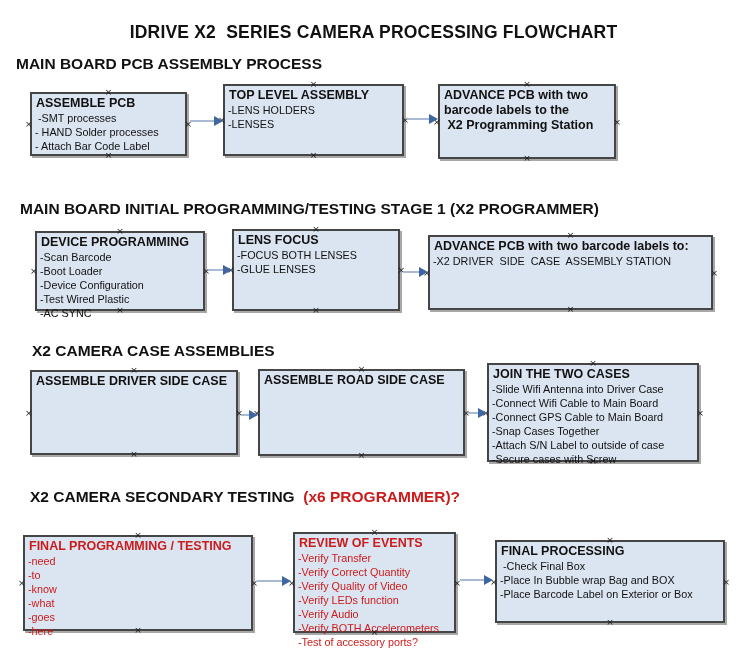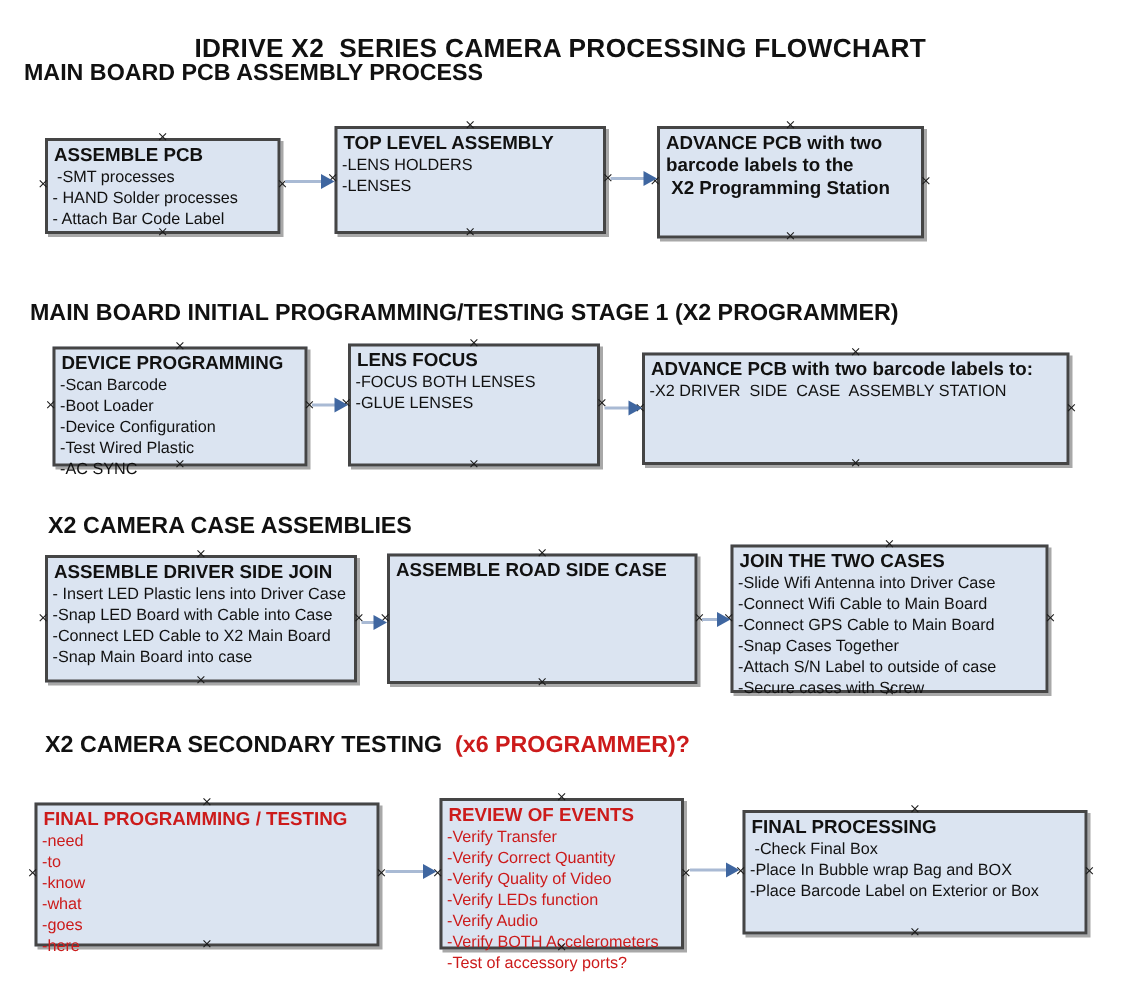--- a/index.html
+++ b/index.html
@@ -33,21 +33,21 @@
     border-left:9px solid var(--arrow-head);
     border-top:5px solid transparent;border-bottom:5px solid transparent;}
 </style>
 </head>
 <body>
 
 <div class="canvas">
 
   <div class="page-title">IDRIVE X2&nbsp; SERIES CAMERA PROCESSING FLOWCHART</div>
 
-  <div class="sec-heading" style="left:16px;top:40px;"><span>MAIN BOARD PCB ASSEMBLY PROCESS</span><span class="red-part"></span></div>
+  <div class="sec-heading" style="left:16px;top:55px;"><span>MAIN BOARD PCB ASSEMBLY PROCESS</span><span class="red-part"></span></div>
 
   <div class="box" style="left:30px;top:92px;width:157px;height:64px;">
     <div class="box-title">ASSEMBLE PCB</div>
     <div class="box-items">&nbsp;-SMT processes
 - HAND Solder processes
 - Attach Bar Code Label</div>
   <span class="cp cp-t">×</span>
       <span class="cp cp-b">×</span>
       <span class="cp cp-l">×</span>
       <span class="cp cp-r">×</span>
@@ -104,25 +104,21 @@
       <span class="cp cp-b">×</span>
       <span class="cp cp-l">×</span>
       <span class="cp cp-r">×</span>
     </div>
   <div class="arrow" style="left:208px;top:269px;width:22px;"></div>
   <div class="arrow" style="left:403px;top:271px;width:23px;"></div>
 
   <div class="sec-heading" style="left:32px;top:342px;"><span>X2 CAMERA CASE ASSEMBLIES</span><span class="red-part"></span></div>
 
   <div class="box" style="left:30px;top:370px;width:208px;height:85px;">
-    <div class="box-title">ASSEMBLE DRIVER SIDE JOIN</div>
-    <div class="box-items">- Insert LED Plastic lens into Driver Case
--Snap LED Board with Cable into Case
--Connect LED Cable to X2 Main Board
--Snap Main Board into case</div>
+    <div class="box-title">ASSEMBLE DRIVER SIDE CASE</div>
   <span class="cp cp-t">×</span>
       <span class="cp cp-b">×</span>
       <span class="cp cp-l">×</span>
       <span class="cp cp-r">×</span>
     </div>
   <div class="box" style="left:258px;top:369px;width:207px;height:87px;">
     <div class="box-title">ASSEMBLE ROAD SIDE CASE</div>
   <span class="cp cp-t">×</span>
       <span class="cp cp-b">×</span>
       <span class="cp cp-l">×</span>

